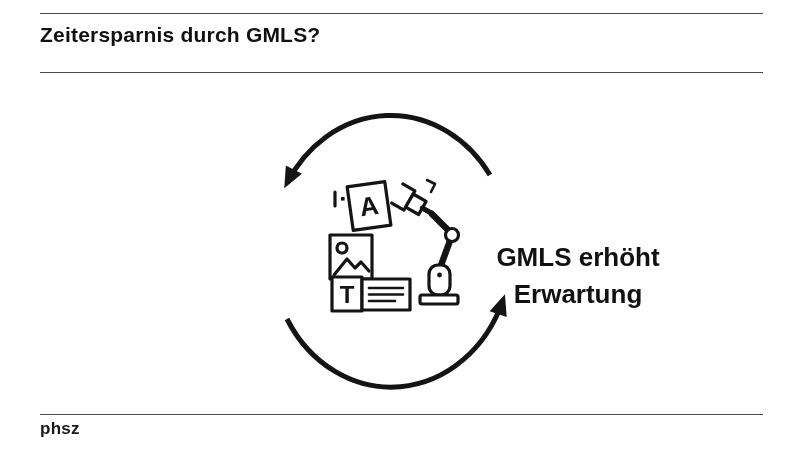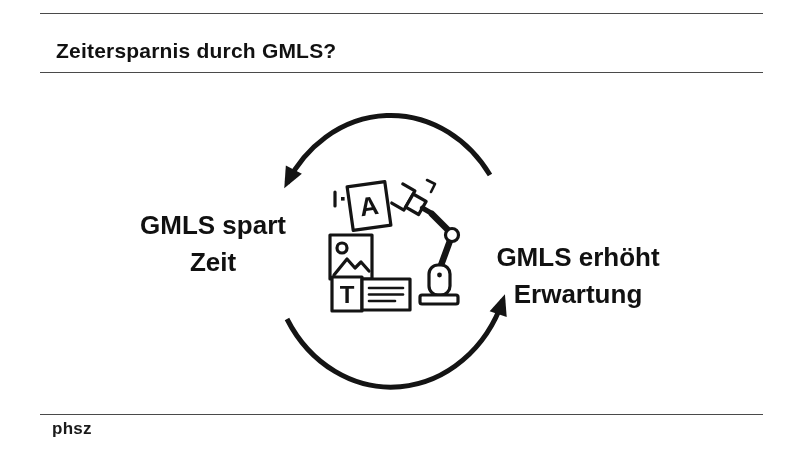--- a/index.html
+++ b/index.html
@@ -23,36 +23,35 @@
     background: #4a4a4a;
   }
   .rule-top    { top: 13px; }
   .rule-title  { top: 72px; }
   .rule-footer { top: 414px; }
 
   .title {
     position: absolute;
     left: 40px;
     top: 23px;
-    margin: 16px;
+    margin: 0;
     font-size: 21px;
     font-weight: 700;
     color: #111111;
     letter-spacing: 0.2px;
   }
 
   .brand {
     position: absolute;
     left: 40px;
     top: 419px;
     font-size: 17px;
     font-weight: 700;
     color: #1a1a1a;
     letter-spacing: 0.3px;
-    margin-left: 12px;
   }
 
   .diagram {
     position: absolute;
     inset: 0;
   }
   .cycle-arrows {
     position: absolute;
     left: 256px;
     top: 106px;
@@ -145,22 +144,20 @@
         <g transform="translate(84,24) rotate(30)">
           <path d="M -17 -11 L -3 -11 L -3 11 L -17 11"></path>
           <rect x="-3" y="-7.5" width="15" height="15" fill="#ffffff"></rect>
           <line x1="12" y1="0" x2="22" y2="0" stroke-width="5"></line>
         </g>
 
         <path d="M 99 2 L 107 6 L 103 14" stroke-width="2.6"></path>
       </g>
     </svg>
 
-    <div class="cycle-label cycle-label-left">GMLS spart
-Zeit</div>
 
     <div class="cycle-label cycle-label-right">GMLS erhöht
 Erwartung</div>
 
   </div>
 
   <div class="rule rule-footer"></div>
 
   <div class="brand">phsz</div>
 

